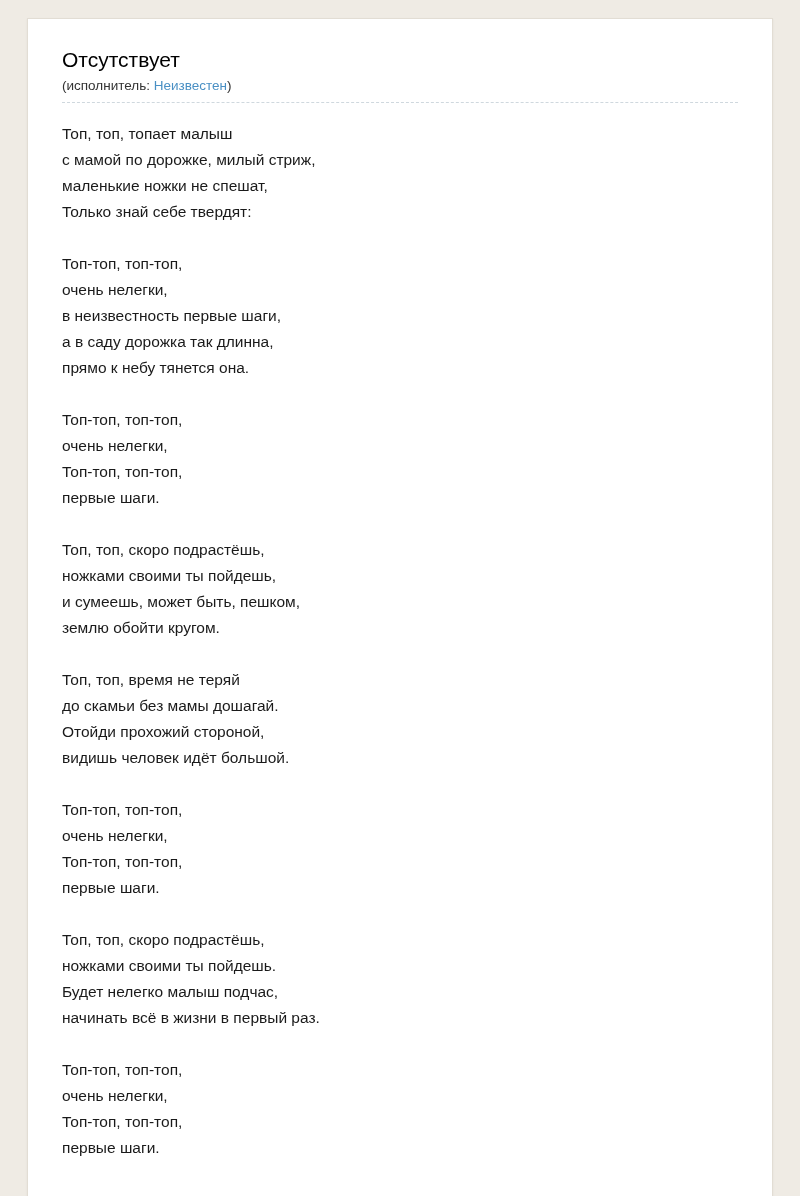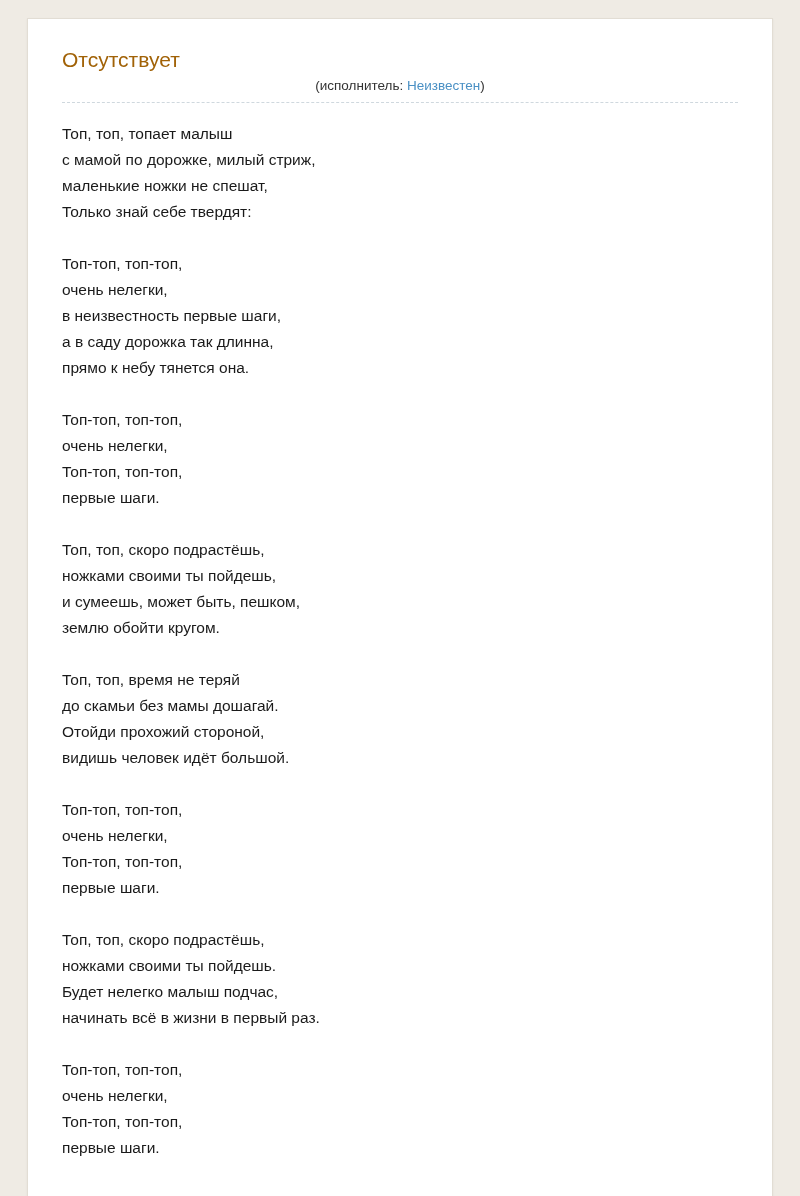--- a/index.html
+++ b/index.html
@@ -17,33 +17,32 @@
     width: 746px;
     margin: 18px auto 0 auto;
     background: #ffffff;
     border: 1px solid #e2ddd4;
     box-shadow: 0 1px 2px rgba(0,0,0,0.06);
     min-height: 1160px;
     box-sizing: border-box;
     padding: 28px 34px 40px 34px;
   }
   .song-title {
-    color: #a16207;
+    color: #000000;
     font-size: 21px;
     font-weight: normal;
     margin: 0 0 6px 0;
     line-height: 1.2;
   }
   .artist-line {
     font-size: 13.5px;
     color: #333333;
     padding-bottom: 9px;
     border-bottom: 1px dashed #cfd8de;
     margin-bottom: 18px;
-    text-align: center;
   }
   .artist-line .artist-link {
     color: #4a90c4;
     text-decoration: none;
   }
   .lyrics {
     font-size: 15.5px;
     line-height: 26px;
     color: #1a1a1a;
     white-space: pre-wrap;

